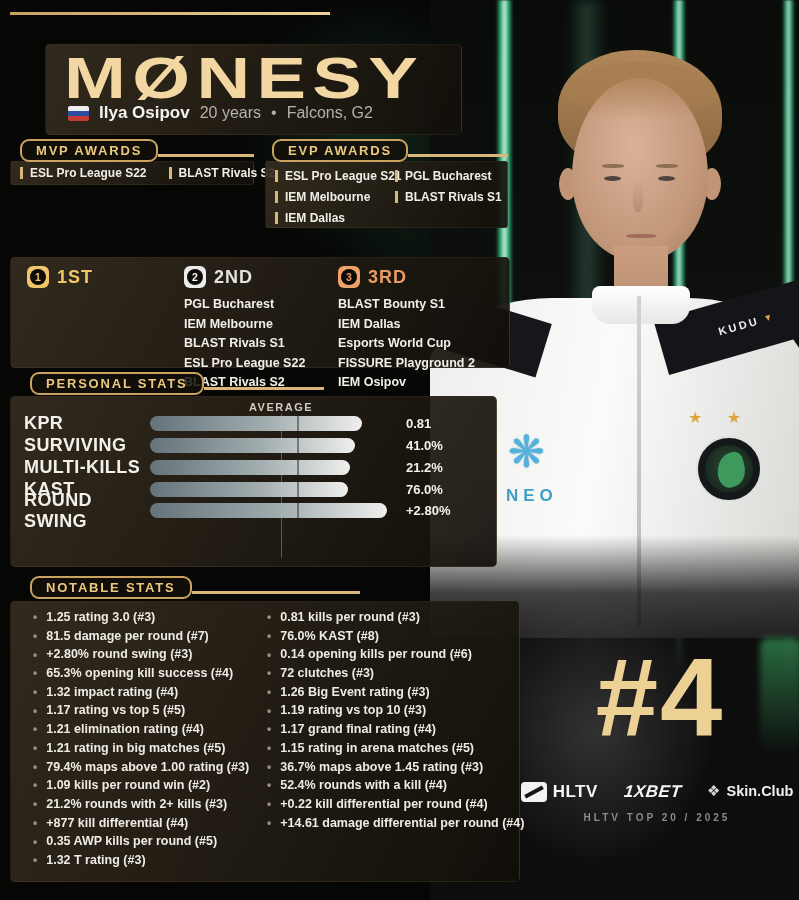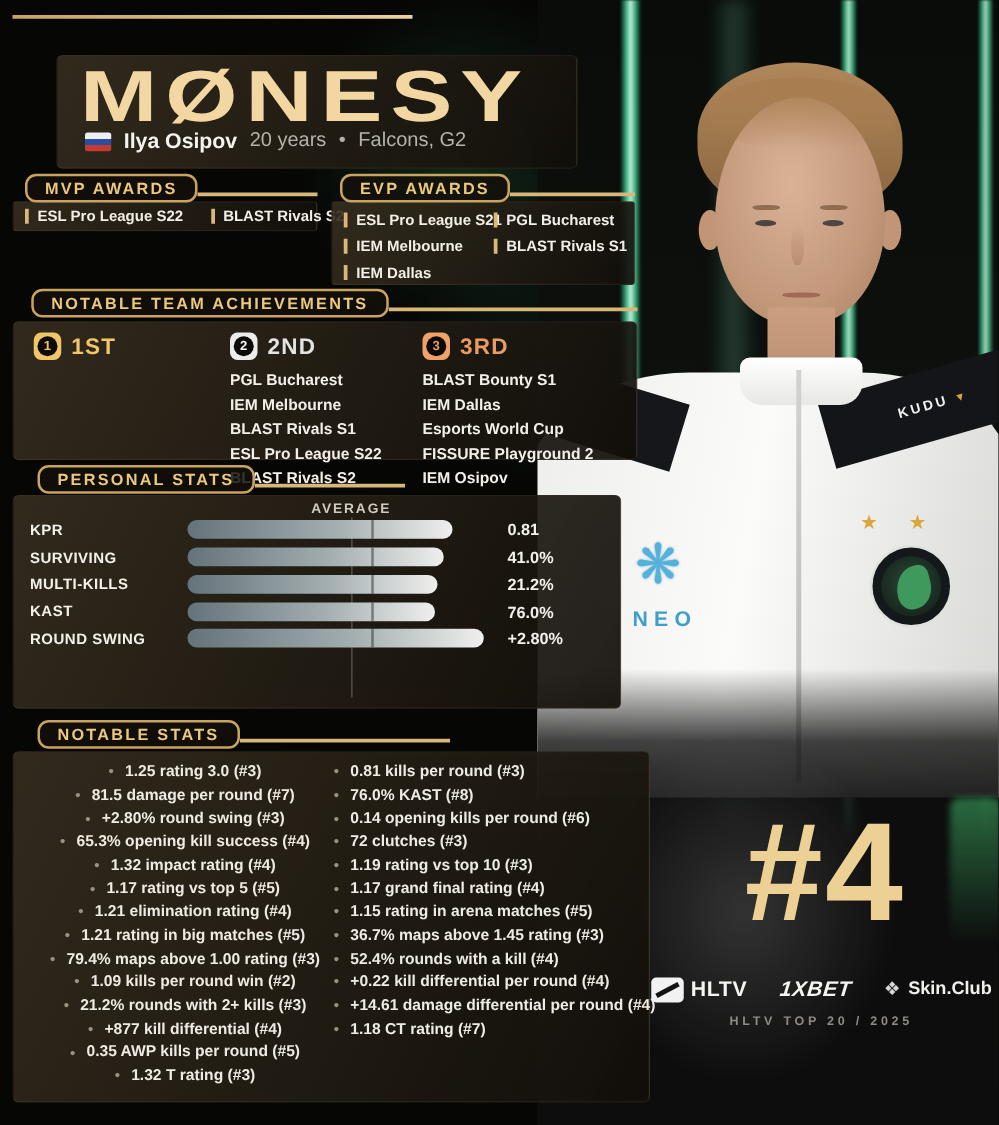--- a/index.html
+++ b/index.html
@@ -111,32 +111,32 @@
   .place-list{margin-top:9px;display:flex;flex-direction:column;gap:5.5px;}
   .place-item{font-size:12.5px;font-weight:700;color:#f2efe8;white-space:nowrap;}
 
   
   #ps-panel{left:10px;top:396px;width:487px;height:171px;}
   #avg-label{position:absolute;left:200px;top:4px;width:140px;text-align:center;font-size:11px;
         letter-spacing:1.5px;color:#cfcac1;font-weight:700;}
   #avg-line{position:absolute;left:270px;top:17px;bottom:8px;width:1px;background:rgba(235,235,235,.30);z-index:1;}
   #ps-rows{position:absolute;left:13px;top:19px;right:8px;}
   .ps-row{display:flex;align-items:center;height:15.5px;margin-bottom:6.3px;position:relative;z-index:2;}
-  .ps-label{width:126px;flex:none;font-size:12px;font-weight:700;color:#f3f0ea;letter-spacing:.4px;}
+  .ps-label{width:126px;flex:none;font-size:18px;font-weight:700;color:#f3f0ea;letter-spacing:.4px;}
   .ps-track{width:247px;flex:none;position:relative;height:15px;}
   .ps-bar{height:15px;border-radius:8px;position:relative;
         background:linear-gradient(90deg,#64737a 0%,#a2adaf 55%,#efefed 100%);}
   .ps-bar.gold{background:linear-gradient(90deg,#d8a254 0%,#edc57f 55%,#f9e2ad 100%);}
   .ps-marker{position:absolute;top:0;bottom:0;width:2px;background:rgba(42,42,42,.5);z-index:3;}
   .ps-value{margin-left:9px;font-size:13px;font-weight:700;color:#f3f0ea;white-space:nowrap;}
 
   
   #ns-panel{left:10px;top:601px;width:510px;height:281px;}
   .ns-col{position:absolute;top:9px;display:flex;flex-direction:column;gap:6.2px;}
-  .ns-col.c1{left:22px;width:230px;align-items:center;} .ns-col.c2{left:256px;width:250px;}
+  .ns-col.c1{left:22px;width:230px;} .ns-col.c2{left:256px;width:250px;}
   .ns-item{font-size:12.5px;line-height:1.0;font-weight:600;color:#eeebe4;white-space:nowrap;display:flex;align-items:center;}
   .ns-item::before{content:'•';color:#98927f;margin-right:9px;font-size:12px;}
 
   
   #rank-num{position:absolute;left:520px;top:642px;width:280px;z-index:10;text-align:center;
         font-size:112px;line-height:1;font-weight:800;color:#edd094;letter-spacing:2px;}
   #logo-row{position:absolute;left:514px;top:782px;width:286px;z-index:10;display:flex;align-items:flex-start;justify-content:center;gap:26px;}
   .logo-item{display:flex;align-items:center;gap:6px;}
   .hltv-box{width:26px;height:20px;background:#f2f2f2;border-radius:4px;position:relative;overflow:hidden;flex:none;}
   .hltv-box::after{content:'';position:absolute;left:3px;top:8px;width:20px;height:4px;background:#141414;transform:rotate(-28deg);}
@@ -241,24 +241,20 @@
           <span class="award-tick"></span>
           <span class="award-text">PGL Bucharest</span>
         </div>
         <div class="award-item">
           <span class="award-tick"></span>
           <span class="award-text">BLAST Rivals S1</span>
         </div>
       </div>
     </div>
 
-  <div class="sec-head" style="left:25px;top:231px;width:485px;">
-    <span class="sec-pill">NOTABLE TEAM ACHIEVEMENTS</span>
-    <span class="sec-line"></span>
-  </div>
   <div id="ach-panel" class="panel">
       <div class="ach-col tone-gold" style="left: 16px;">
         <div class="place-head">
           <div class="place-box">
             <div class="place-circle">1</div>
           </div>
           <span class="place-label">1ST</span>
         </div>
         <div class="place-list"></div>
       </div>
@@ -364,28 +360,28 @@
         <div class="ns-item">21.2% rounds with 2+ kills (#3)</div>
         <div class="ns-item">+877 kill differential (#4)</div>
         <div class="ns-item">0.35 AWP kills per round (#5)</div>
         <div class="ns-item">1.32 T rating (#3)</div>
       </div>
       <div class="ns-col c2">
         <div class="ns-item">0.81 kills per round (#3)</div>
         <div class="ns-item">76.0% KAST (#8)</div>
         <div class="ns-item">0.14 opening kills per round (#6)</div>
         <div class="ns-item">72 clutches (#3)</div>
+        <div class="ns-item">1.26 Big Event rating (#3)</div>
         <div class="ns-item">1.19 rating vs top 10 (#3)</div>
         <div class="ns-item">1.17 grand final rating (#4)</div>
         <div class="ns-item">1.15 rating in arena matches (#5)</div>
         <div class="ns-item">36.7% maps above 1.45 rating (#3)</div>
         <div class="ns-item">52.4% rounds with a kill (#4)</div>
         <div class="ns-item">+0.22 kill differential per round (#4)</div>
         <div class="ns-item">+14.61 damage differential per round (#4)</div>
-        <div class="ns-item">1.18 CT rating (#7)</div>
       </div>
     </div>
 
   <div id="rank-num">#4</div>
   <div id="logo-row">
     <span class="logo-item">
       <span class="hltv-box"></span>
       <span class="hltv-text">HLTV</span>
     </span>
     <span class="logo-item">

